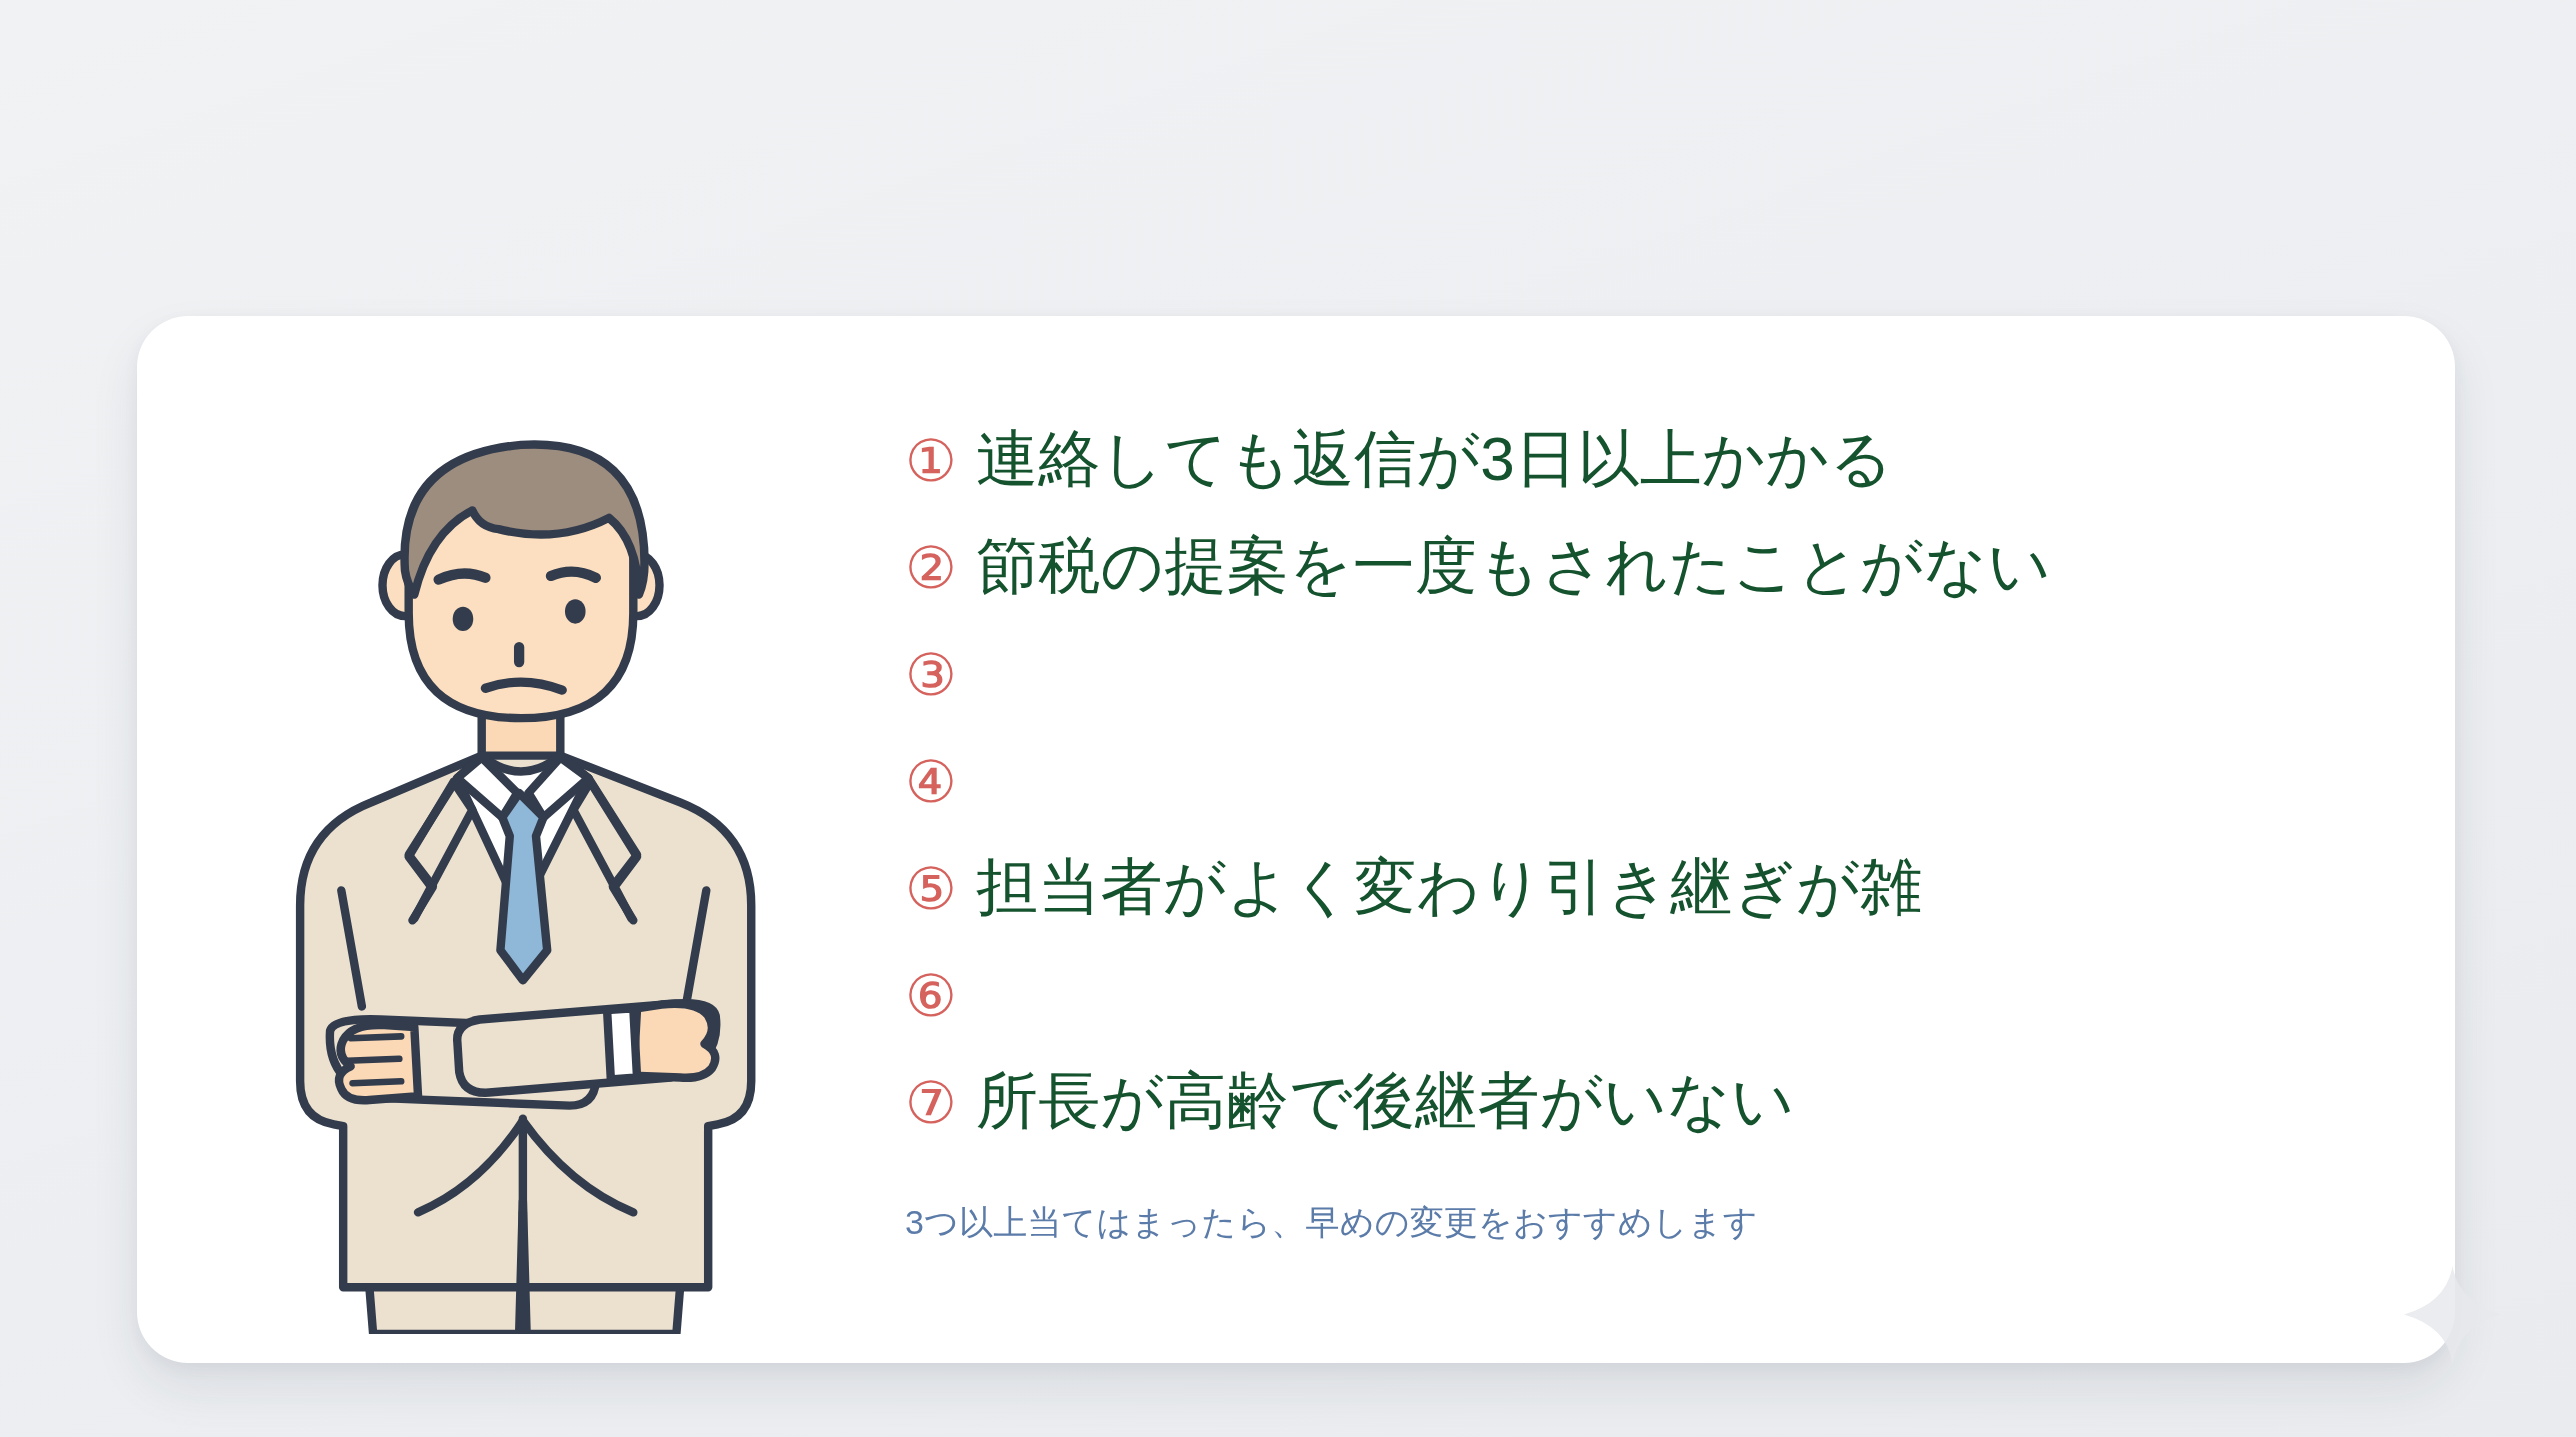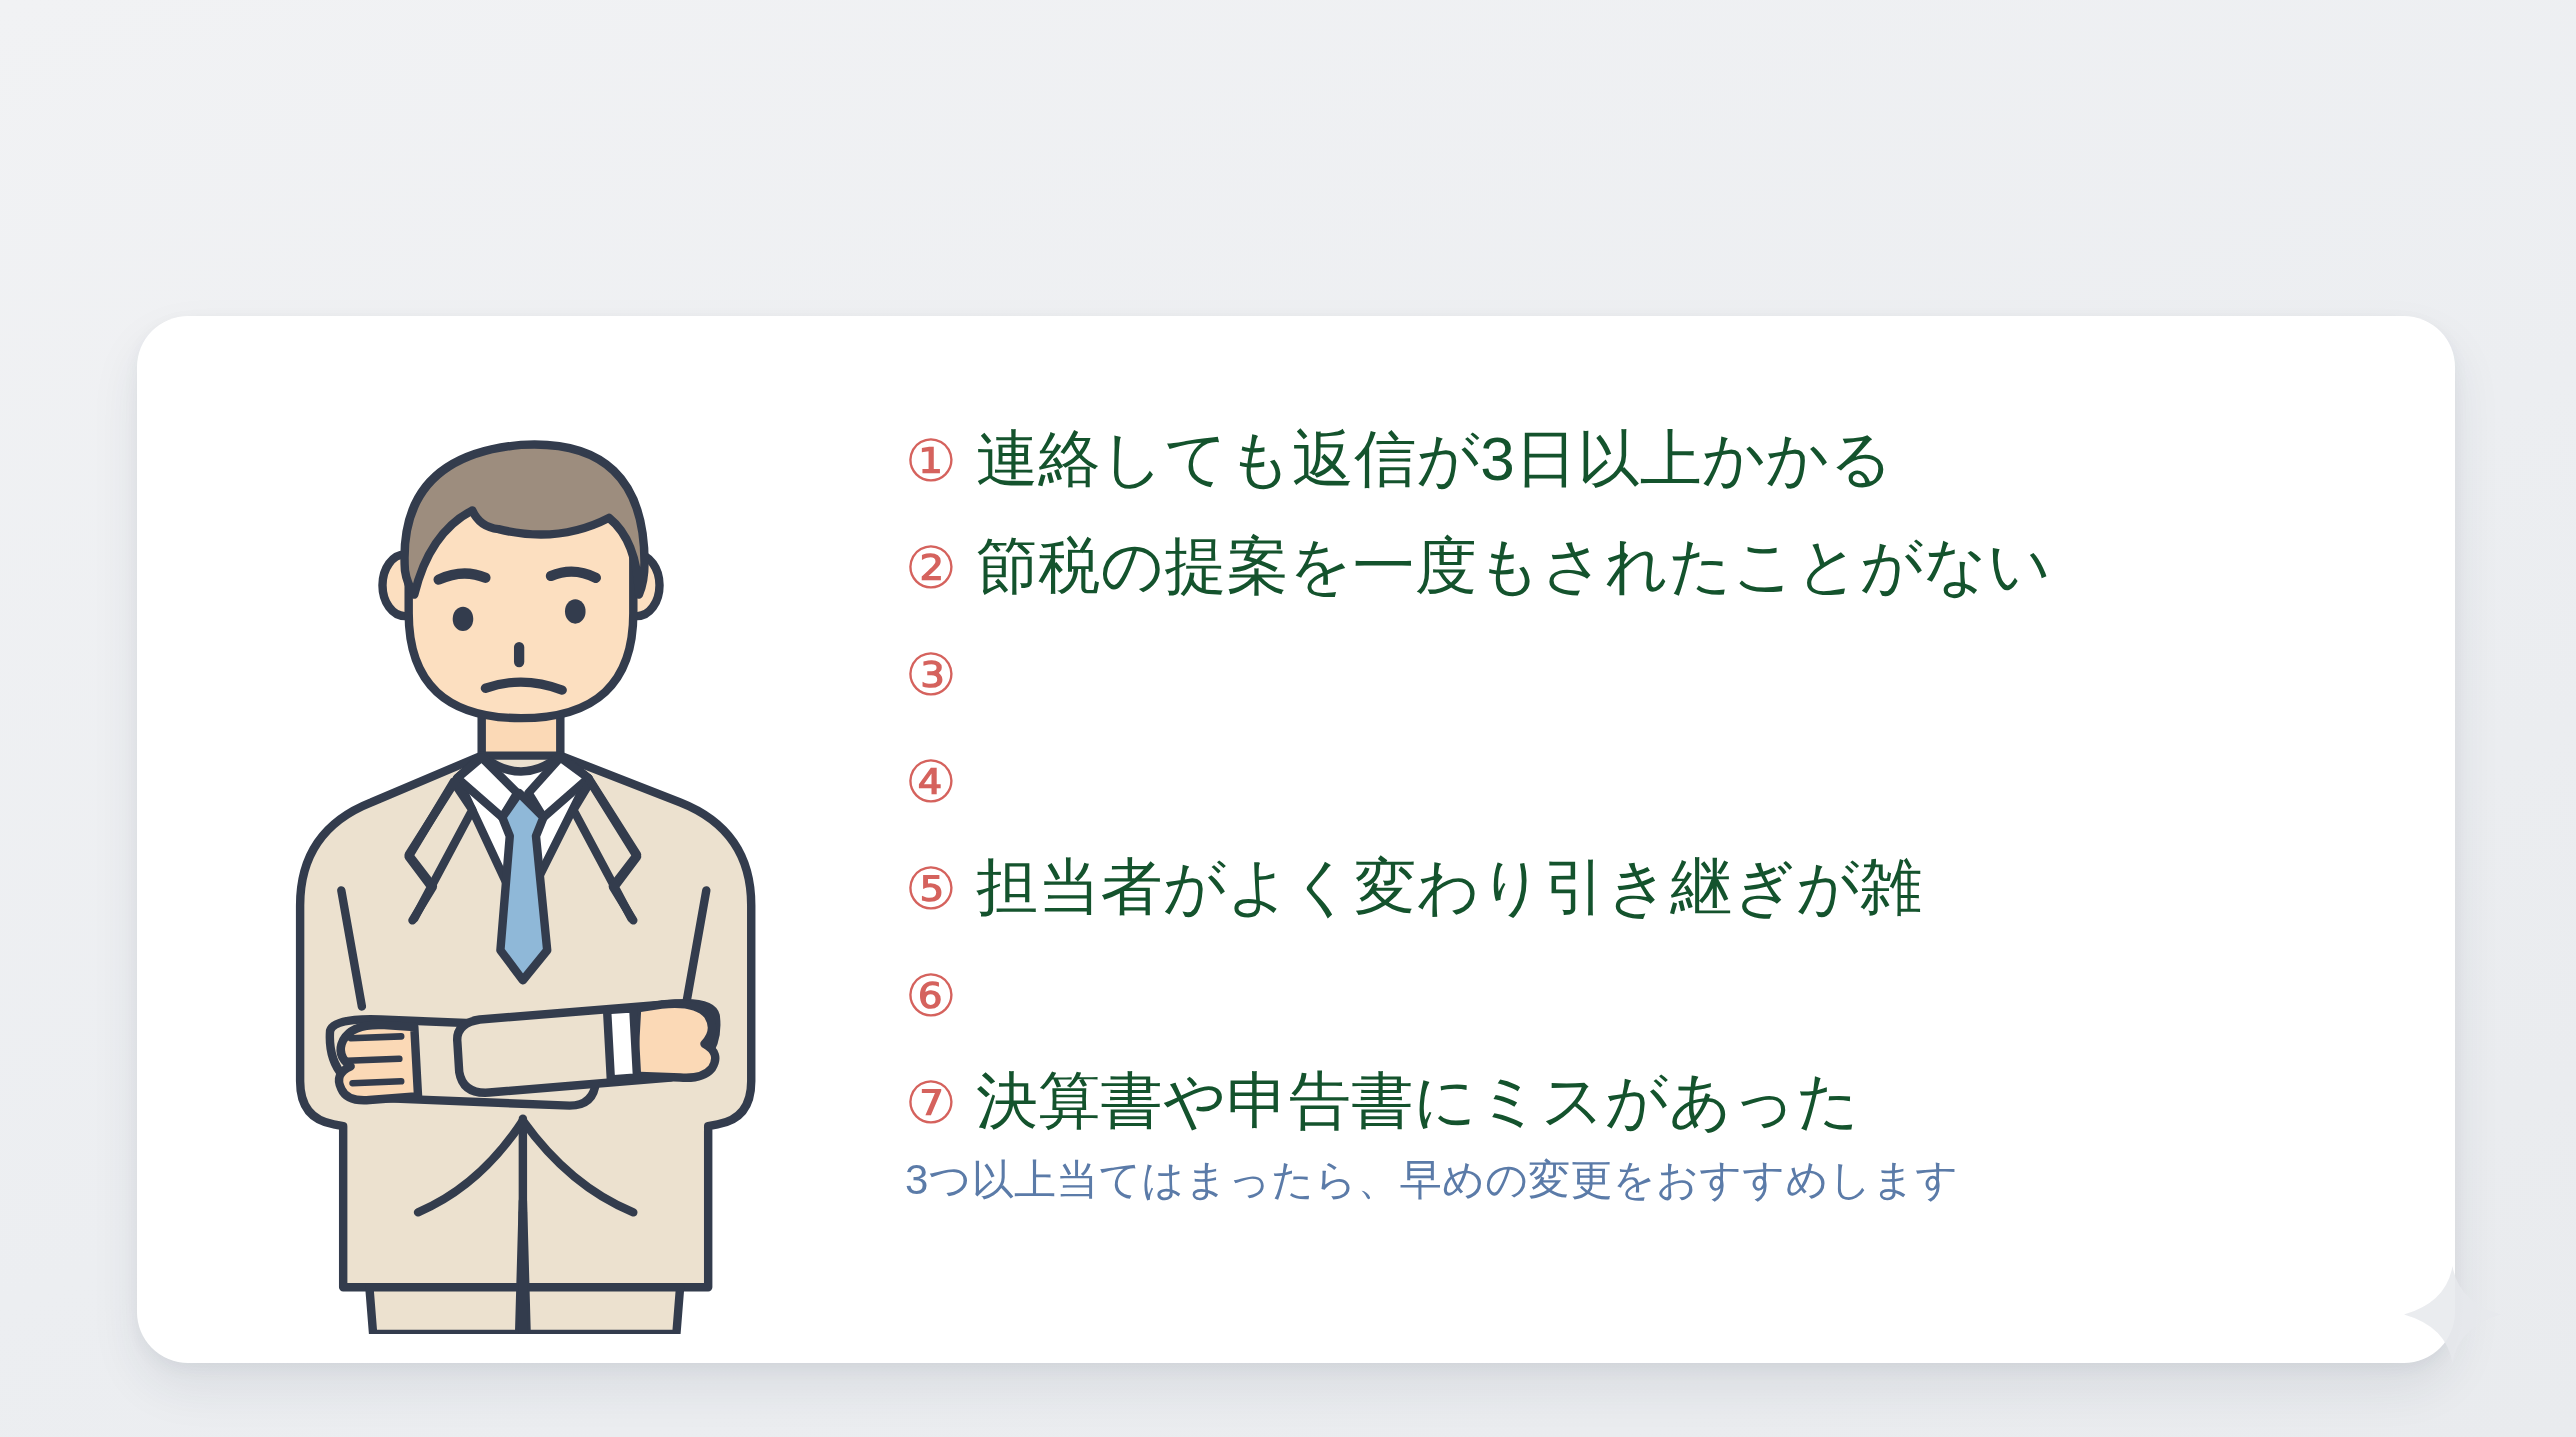--- a/index.html
+++ b/index.html
@@ -108,21 +108,22 @@
 
   .item-text {
     font-size: 62px;
     line-height: 1.1;
     color: #14532d;
     font-weight: 500;
     letter-spacing: 0.005em;
   }
 
   .footnote {
-    font-size: 42px;
+    margin-top: 47px;
+    font-size: 34px;
     line-height: 1.2;
     color: #5b7ba8;
     font-weight: 500;
     white-space: nowrap;
     letter-spacing: 0.005em;
   }
 
   
   .sparkle {
     position: absolute;
@@ -286,21 +287,21 @@
           </li>
           <li>
             <span class="num">⑤</span>
             <span class="item-text">担当者がよく変わり引き継ぎが雑</span>
           </li>
           <li>
             <span class="num">⑥</span>
           </li>
           <li>
             <span class="num">⑦</span>
-            <span class="item-text">決算書や申告書にミスがあった</span>
+            <span class="item-text">所長が高齢で後継者がいない</span>
           </li>
         </ol>
 
         <div class="footnote">3つ以上当てはまったら、早めの変更をおすすめします</div>
       </div>
 
     </div>
   </div>
 
   <svg class="sparkle" viewBox="0 0 100 100" aria-hidden="true">

